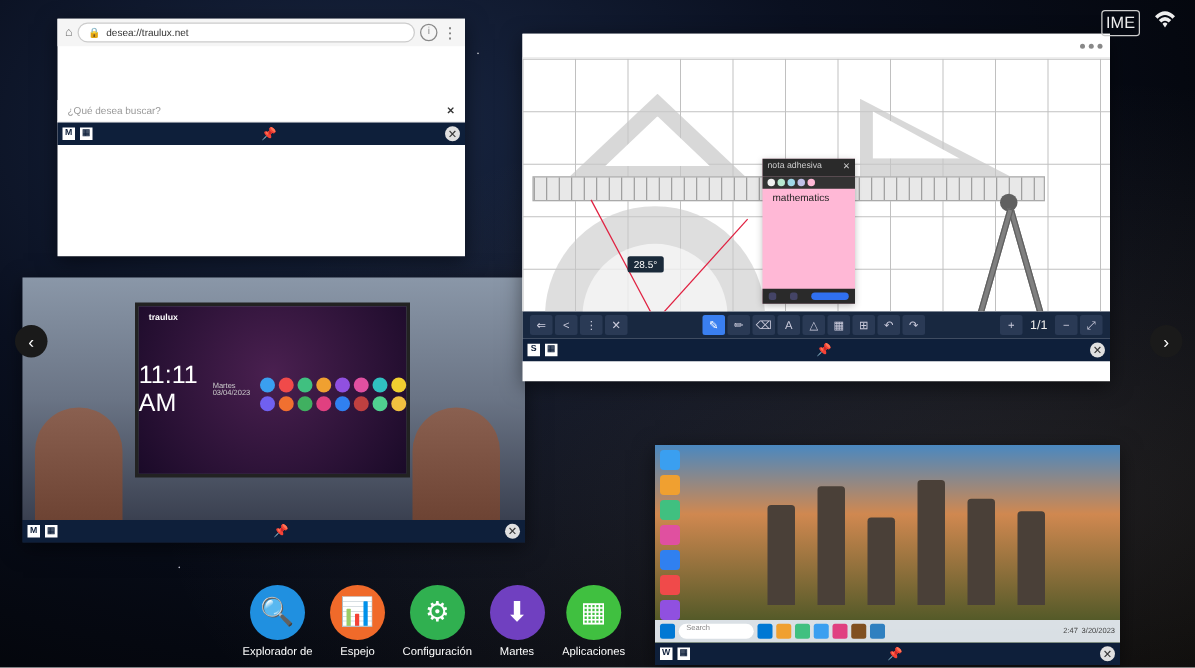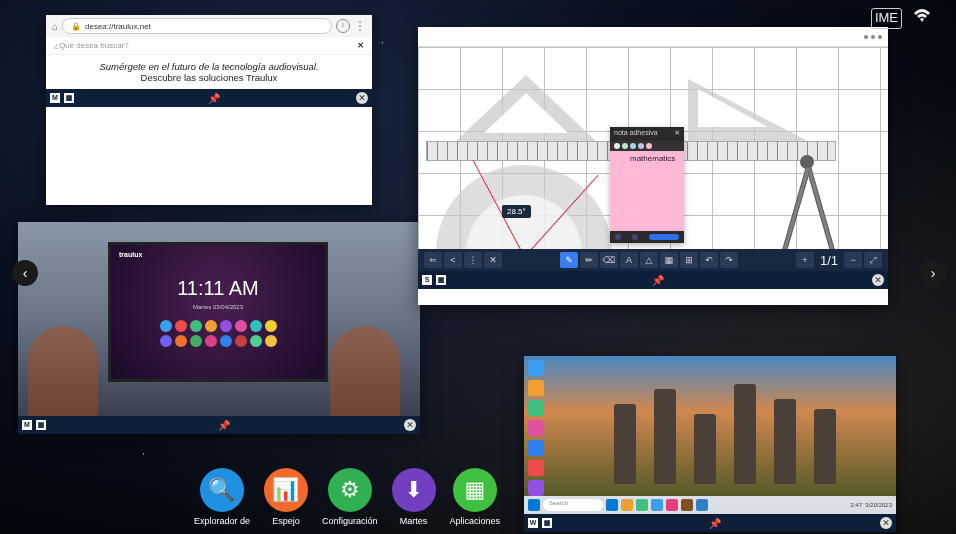--- a/index.html
+++ b/index.html
@@ -17,48 +17,48 @@
       radial-gradient(1px 1px at 80% 40%, #fff, transparent),
       radial-gradient(1px 1px at 15% 85%, #eef, transparent),
       radial-gradient(1px 1px at 45% 50%, #fff, transparent),
       radial-gradient(2px 2px at 70% 80%, #ddd, transparent),
       radial-gradient(1px 1px at 90% 10%, #fff, transparent),
       radial-gradient(1px 1px at 5% 55%, #fff, transparent),
       radial-gradient(1px 1px at 40% 8%, #fff, transparent),
       radial-gradient(ellipse at 85% 75%, rgba(200,180,160,0.15), transparent 60%);
     pointer-events:none;
   }
-  .status-icons { position:absolute; top:8px; right:24px; display:flex; gap:10px; z-index:50; }
+  .status-icons { position:absolute; top:8px; right:14px; display:flex; gap:10px; z-index:50; }
   .status-icons span { color:#eee; font-size:18px; }
 
   .win { position:absolute; background:#fff; box-shadow:0 4px 16px rgba(0,0,0,.5); }
   .win-bar { height:18px; background:#0e1f3a; display:flex; align-items:center; justify-content:space-between; padding:0 4px; }
   .win-bar-left, .win-bar-right { display:flex; gap:4px; align-items:center; }
   .win-bar .sq { width:10px; height:10px; background:#fff; font-size:7px; color:#0e1f3a; text-align:center; line-height:10px; font-weight:bold; }
   .win-bar .pin { color:#fff; font-size:10px; }
   .win-bar .close { width:12px; height:12px; border-radius:50%; background:#e0e0e0; color:#333; font-size:9px; text-align:center; line-height:12px; }
 
   
   #w-browser { top:15px; left:46px; width:326px; height:190px; }
   .browser-top { height:22px; background:#f5f5f5; display:flex; align-items:center; gap:4px; padding:0 6px; }
   .url-bar { flex:1; height:16px; background:#fff; border:1px solid #ccc; border-radius:10px; font-size:8px; padding:2px 8px; color:#333; display:flex; align-items:center; gap:4px; }
   .browser-dots { color:#666; font-size:12px; }
-  .search-row { height:18px; background:#fff; display:flex; align-items:center; padding:0 8px; font-size:8px; color:#999; border-bottom:1px solid #eee; }
+  .search-row { height:18px; background:#fff; display:flex; align-items:center; padding:0 8px; font-size:8px; color:#999; border-bottom:1px solid #eee;margin-top:43px; }
   .search-row .x { margin-left:auto; font-weight:bold; color:#333; }
   .hero { height:94px; background:#000; display:flex; align-items:center; justify-content:center; }
   .hero-logo { color:#fff; font-size:26px; font-weight:800; letter-spacing:-1px; }
   .hero-logo .dot { color:#4fd6b8; }
   .tagline { padding:6px 10px; font-size:9.5px; text-align:center; color:#222; }
   .tagline .l1 { font-style:italic; }
 
   
   #w-image { top:222px; left:18px; width:402px; height:212px; background:#1a2030; }
   .room-scene { position:relative; width:100%; height:calc(100% - 18px); background:linear-gradient(180deg,#8a97a8 0%,#6a7485 50%,#3a4050 100%); overflow:hidden; }
   .room-scene .tv { position:absolute; top:20px; left:90px; width:220px; height:140px; background:#111; border:3px solid #222; }
-  .tv-inner { width:100%; height:100%; background:radial-gradient(circle at 50% 40%,#4a2050,#1a0a28); display:flex; flex-direction:column; align-items:center; justify-content:center; gap:4px; }
+  .tv-inner { width:100%; height:100%; background:radial-gradient(circle at 50% 40%,#4a2050,#1a0a28); display:flex; flex-direction:row; align-items:center; justify-content:center; gap:4px; }
   .tv-time { color:#fff; font-size:20px; font-weight:300; }
   .tv-date { color:#ccc; font-size:6px; }
   .tv-brand { position:absolute; top:6px; left:8px; color:#fff; font-size:7px; font-weight:bold; }
   .app-grid { display:grid; grid-template-columns:repeat(8,12px); gap:3px; margin-top:6px; }
   .app-grid span { width:12px; height:12px; border-radius:50%; }
   .person { position:absolute; bottom:-10px; width:70px; height:100px; background:linear-gradient(#8a6050,#6a4030); border-radius:35px 35px 0 0; }
   .person.l { left:10px; } .person.r { right:20px; }
 
   
   #w-board { top:27px; left:418px; width:470px; height:278px; background:#fff; }
@@ -86,29 +86,29 @@
   .al1 { transform:rotate(-28deg); } .al2 { transform:rotate(42deg); }
   .angle-label { position:absolute; top:158px; left:84px; background:#1a2a3a; color:#fff; font-size:8px; padding:2px 5px; border-radius:2px; }
   .compass { position:absolute; top:108px; left:350px; width:80px; height:100px; }
   .compass::before, .compass::after { content:""; position:absolute; top:12px; left:38px; width:3px; height:86px; background:#808080; border:1px solid #606060; transform-origin:top; }
   .compass::before { transform:rotate(-16deg); } .compass::after { transform:rotate(16deg); }
   .compass-top { position:absolute; top:0; left:32px; width:14px; height:14px; border-radius:50%; background:#606060; }
   .sticky { position:absolute; top:80px; left:192px; width:74px; height:116px; background:#ffb8d6; box-shadow:0 2px 6px rgba(0,0,0,.3); }
   .sticky-hdr { height:14px; background:#2a2a2a; color:#ccc; font-size:7px; padding:2px 4px; display:flex; justify-content:space-between; }
   .sticky-colors { height:10px; display:flex; gap:2px; padding:2px 4px; background:#333; }
   .sticky-colors span { width:6px; height:6px; border-radius:50%; }
-  .sticky-body { font-size:8px; padding:3px 20px; color:#222; }
+  .sticky-body { font-size:8px; padding:3px 8px; color:#222; }
   .sticky-ftr { position:absolute; bottom:0; left:0; right:0; height:12px; background:#2a2a2a; display:flex; align-items:center; justify-content:space-around; }
   .sticky-ftr span { width:6px; height:6px; background:#446; border-radius:2px; }
   .sticky-ftr .ok { width:30px; background:#3070f0; border-radius:6px; }
   .board-toolbar { height:22px; background:#182840; display:flex; align-items:center; gap:2px; padding:0 6px; }
   .tbtn { width:18px; height:16px; background:#2a3a55; border-radius:2px; color:#ccd; font-size:9px; text-align:center; line-height:16px; }
   .tbtn.hl { background:#3a7ff0; color:#fff; }
   .tb-spacer { flex:1; }
-  .page-ind { color:#eee; font-size:13px; padding:0 4px; }
+  .page-ind { color:#eee; font-size:10px; padding:0 4px; }
 
   
   #w-desktop { top:356px; left:524px; width:372px; height:176px; }
   .desk-scene { position:relative; height:calc(100% - 18px); background:linear-gradient(180deg,#4a88c0 0%,#d08850 35%,#3a5020 100%); overflow:hidden; }
   .stone { position:absolute; bottom:30px; width:22px; background:#4a4038; border-radius:3px 3px 0 0; }
   .desk-icons { position:absolute; top:4px; left:4px; display:grid; grid-template-columns:repeat(1,18px); gap:4px; }
   .di { width:16px; height:16px; border-radius:3px; }
   .taskbar { position:absolute; bottom:0; left:0; right:0; height:18px; background:rgba(230,235,245,.92); display:flex; align-items:center; gap:3px; padding:0 4px; }
   .tb-icon { width:12px; height:12px; border-radius:2px; }
   .tb-search { width:60px; height:12px; background:#fff; border-radius:6px; font-size:6px; color:#888; padding:1px 6px; }
@@ -145,24 +145,20 @@
     <div class="url-bar">
       <span>🔒</span>
       <span>desea://traulux.net</span>
     </div>
     <span style="width:14px;height:14px;border-radius:50%;border:1px solid #888;font-size:8px;text-align:center;color:#888">i</span>
     <span class="browser-dots">⋮</span>
   </div>
   <div class="search-row">
     <span>¿Qué desea buscar?</span>
     <span class="x">✕</span>
-  </div>
-  <div class="tagline">
-    <div class="l1">Sumérgete en el futuro de la tecnología audiovisual.</div>
-    <div>Descubre las soluciones Traulux</div>
   </div>
   <div class="win-bar">
     <div class="win-bar-left">
       <div class="sq">M</div>
       <div class="sq">▦</div>
     </div>
     <span class="pin">📌</span>
     <div class="close">✕</div>
   </div>
 </div>

